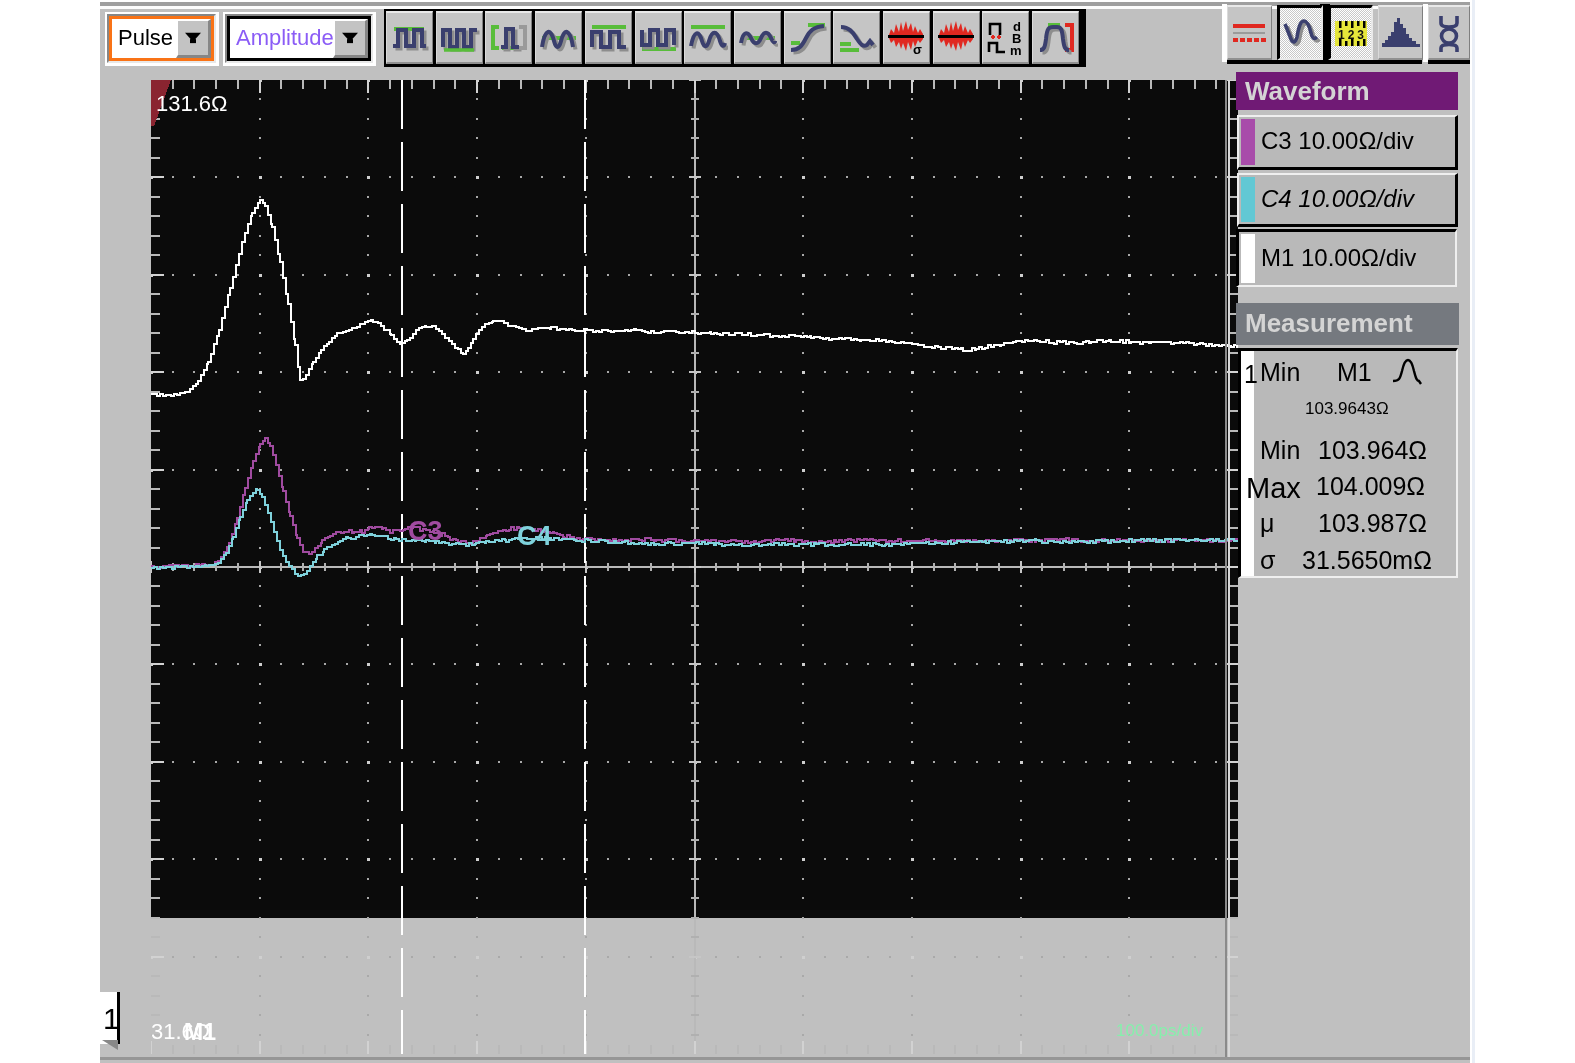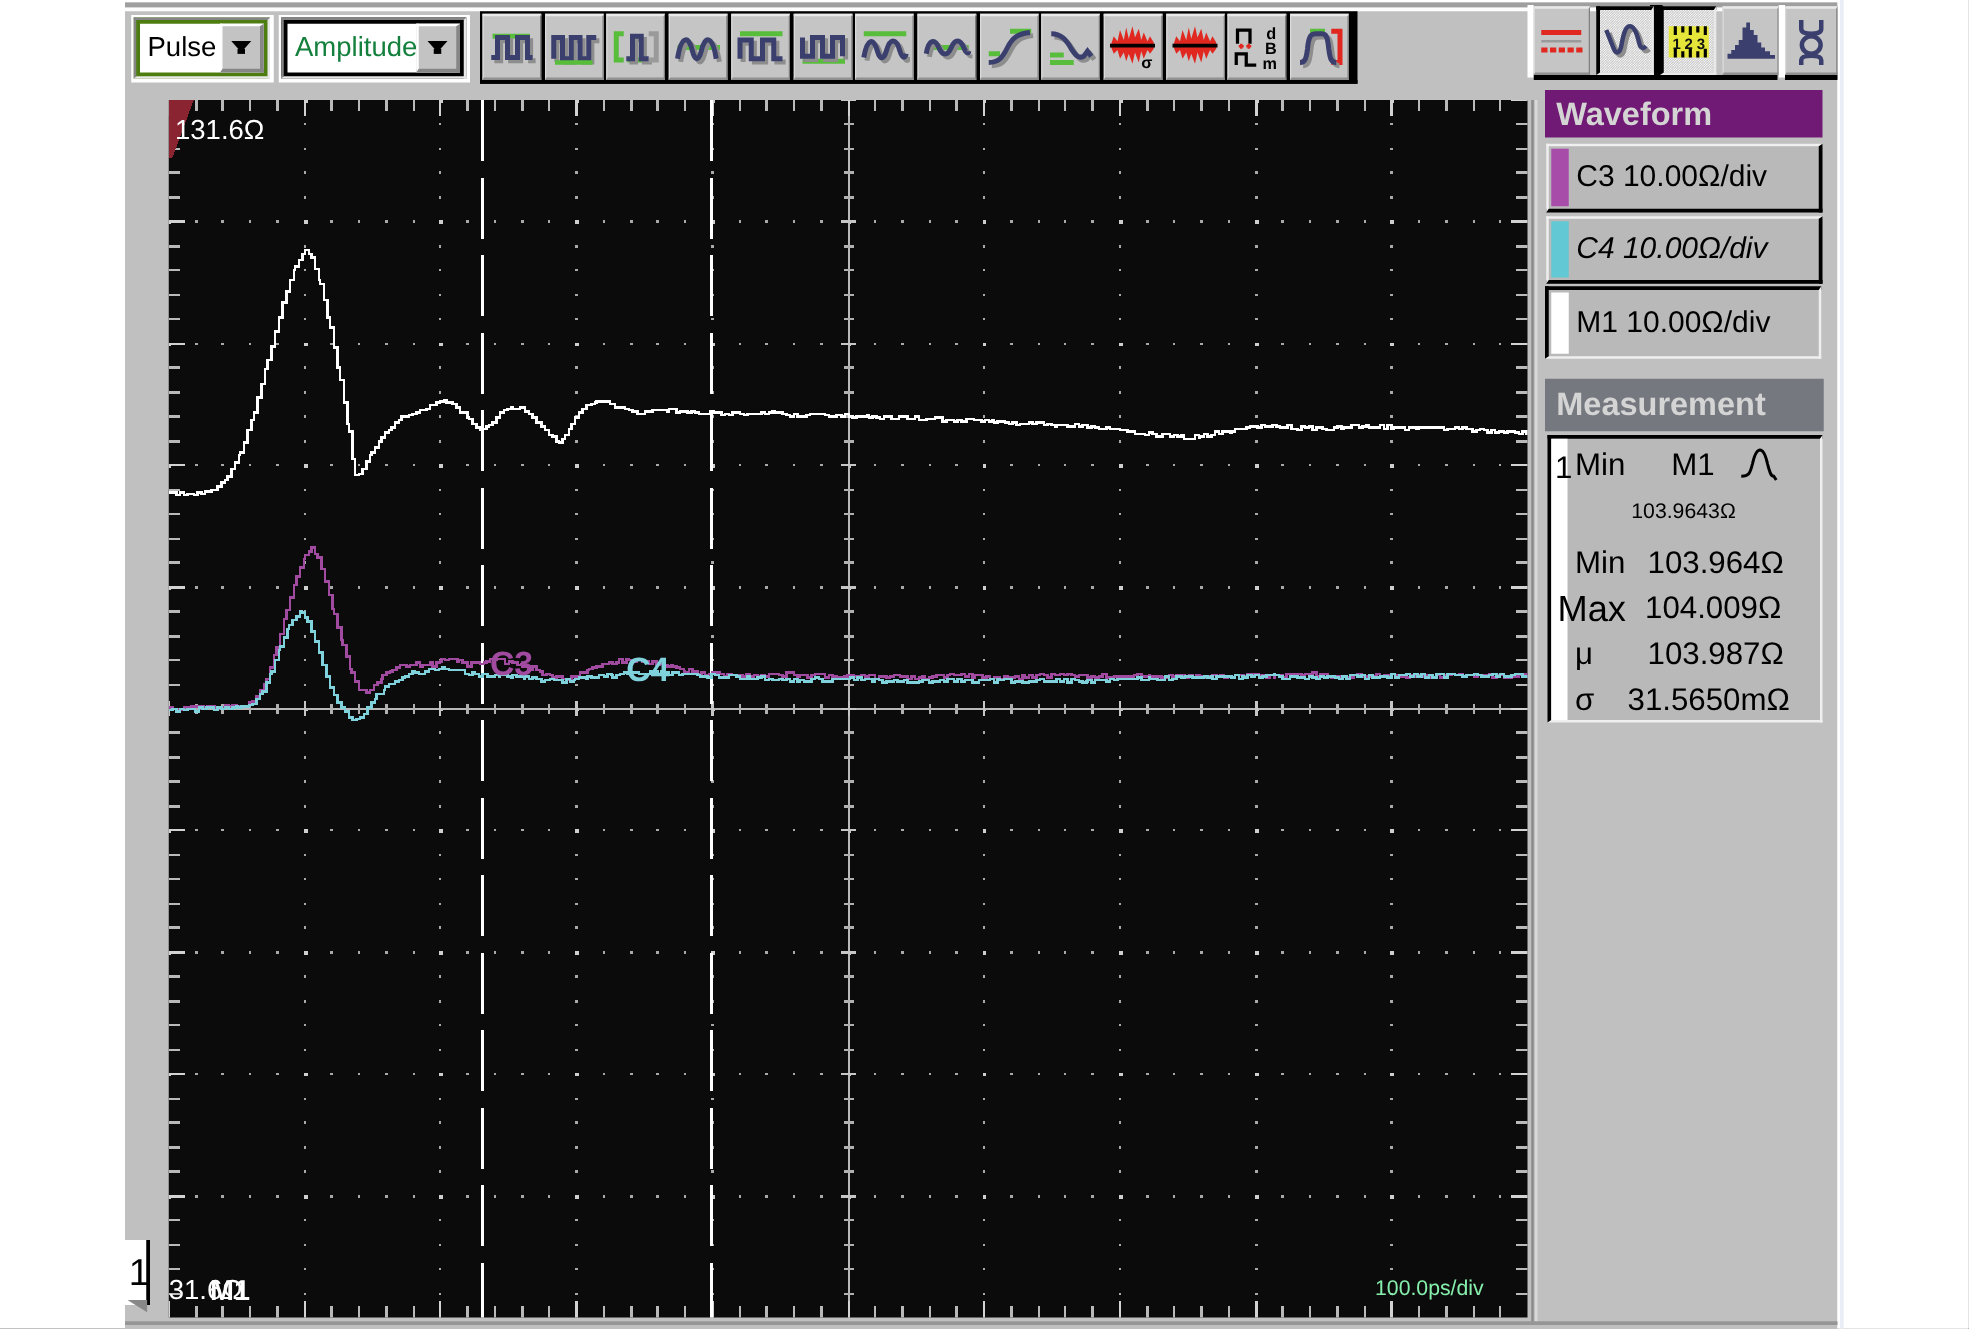--- a/index.html
+++ b/index.html
@@ -8,34 +8,34 @@
 <body>
 
 <div class="abs" style="left:100px;top:0;width:1370px;height:1063px;background:#c0c0c0;"></div>
 <div class="abs" style="left:100px;top:0;width:1370px;height:2px;background:#fff;"></div>
 <div class="abs" style="left:100px;top:2px;width:1370px;height:4px;background:#9f9f9f;"></div>
 <div class="abs" style="left:100px;top:6px;width:1370px;height:3px;background:#fdfdfd;"></div>
 <div class="abs" style="left:1470px;top:0;width:105px;height:1063px;background:#fff;"></div>
 <div class="abs" style="left:1472px;top:0;width:3px;height:1063px;background:#e9eef6;"></div>
 
 <div style="position:absolute;left:105px;top:12px;width:114px;height:54px;background:#fff;">
- <div style="position:absolute;left:2px;top:2px;right:3px;bottom:3px;border-top:2px solid #868686;border-left:2px solid #868686;border-right:2px solid #e8e8e8;border-bottom:2px solid #e8e8e8;background:#4d7c0f;">
+ <div style="position:absolute;left:2px;top:2px;right:3px;bottom:3px;border-top:2px solid #868686;border-left:2px solid #868686;border-right:2px solid #e8e8e8;border-bottom:2px solid #e8e8e8;background:#f97316;">
   <div style="position:absolute;left:3px;top:3px;right:3px;bottom:3px;background:#fff;">
    <div style="position:absolute;left:6px;top:50%;transform:translateY(-54%);font-size:22px;color:#000;white-space:nowrap;">Pulse</div>
    <div style="position:absolute;right:0;top:0;bottom:0;width:30px;background:#c3c3c3;border-left:2px solid #fff;border-top:2px solid #fff;border-right:3px solid #868686;border-bottom:3px solid #868686;">
     <div style="position:absolute;left:50%;top:50%;transform:translate(-50%,-58%);width:0;height:0;border-left:8px solid transparent;border-right:8px solid transparent;border-top:9px solid #000;"></div>
     <div style="position:absolute;left:50%;top:50%;transform:translate(-50%,28%);width:6px;height:4px;background:#000;"></div>
    </div>
   </div>
  </div>
 </div>
 <div style="position:absolute;left:223px;top:12px;width:153px;height:54px;background:#fff;">
  <div style="position:absolute;left:2px;top:2px;right:3px;bottom:3px;border-top:2px solid #868686;border-left:2px solid #868686;border-right:2px solid #e8e8e8;border-bottom:2px solid #e8e8e8;background:#000;">
   <div style="position:absolute;left:3px;top:3px;right:3px;bottom:3px;background:#fff;">
-   <div style="position:absolute;left:6px;top:50%;transform:translateY(-54%);font-size:22px;color:#15803d;white-space:nowrap;">Amplitude</div>
+   <div style="position:absolute;left:6px;top:50%;transform:translateY(-54%);font-size:22px;color:#8b5cf6;white-space:nowrap;">Amplitude</div>
    <div style="position:absolute;right:0;top:0;bottom:0;width:30px;background:#c3c3c3;border-left:2px solid #fff;border-top:2px solid #fff;border-right:3px solid #868686;border-bottom:3px solid #868686;">
     <div style="position:absolute;left:50%;top:50%;transform:translate(-50%,-58%);width:0;height:0;border-left:8px solid transparent;border-right:8px solid transparent;border-top:9px solid #000;"></div>
     <div style="position:absolute;left:50%;top:50%;transform:translate(-50%,28%);width:6px;height:4px;background:#000;"></div>
    </div>
   </div>
  </div>
 </div>
 
 <div class="abs" style="left:384px;top:9px;width:702px;height:58px;background:#000;"></div>
 <div style="position:absolute;left:386px;top:11px;width:47px;height:53px;background:#c5c5c5;border-top:2px solid #e9e9e9;border-left:1px solid #dadada;border-right:1px solid #7f7f7f;border-bottom:2px solid #909090;box-sizing:border-box;">
@@ -191,21 +191,21 @@
         <path d="M13 3 V10 Q13 14 21 14 Q29 14 29 10 V3"></path>
         <ellipse cx="21" cy="23" rx="7.5" ry="7"></ellipse>
         <path d="M13 39 V35 Q13 31.5 21 31.5 Q29 31.5 29 35 V39"></path>
       </g>
     </svg>
   </div>
 <div class="abs" style="left:1227px;top:60px;width:195px;height:4px;background:#000;"></div>
 <div class="abs" style="left:1423px;top:4px;width:5px;height:58px;background:#fff;"></div>
 <div class="abs" style="left:1428px;top:60px;width:42px;height:4px;background:#000;"></div>
 
-<div class="abs" style="left:135px;top:80px;width:1087px;height:974px;background:#0b0b0b;">
+<div class="abs" style="left:151px;top:80px;width:1087px;height:838px;background:#0b0b0b;">
 <svg width="1087" height="974" style="position:absolute;left:0;top:0;" shape-rendering="crispEdges">
 <rect x="108" y="-1" width="3" height="3" fill="#cfcfcf"></rect>
       <rect x="108" y="18" width="2" height="2" fill="#a9a9a9"></rect>
       <rect x="108" y="38" width="2" height="2" fill="#a9a9a9"></rect>
       <rect x="108" y="57" width="2" height="2" fill="#a9a9a9"></rect>
       <rect x="108" y="77" width="2" height="2" fill="#a9a9a9"></rect>
       <rect x="108" y="96" width="3" height="3" fill="#cfcfcf"></rect>
       <rect x="108" y="116" width="2" height="2" fill="#a9a9a9"></rect>
       <rect x="108" y="135" width="2" height="2" fill="#a9a9a9"></rect>
       <rect x="108" y="155" width="2" height="2" fill="#a9a9a9"></rect>

